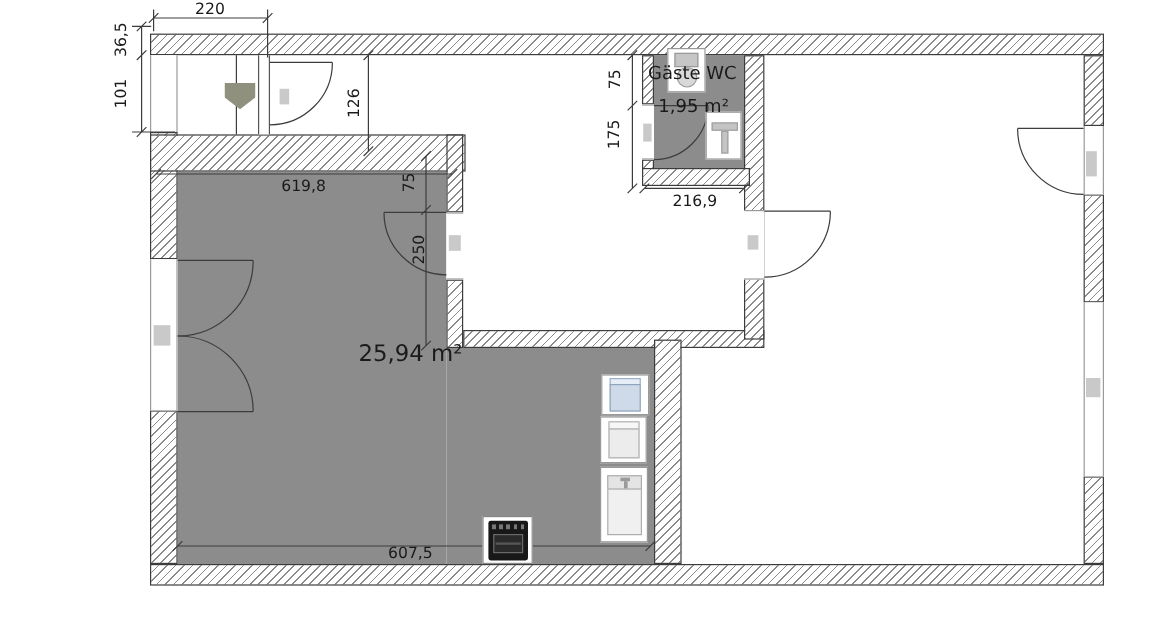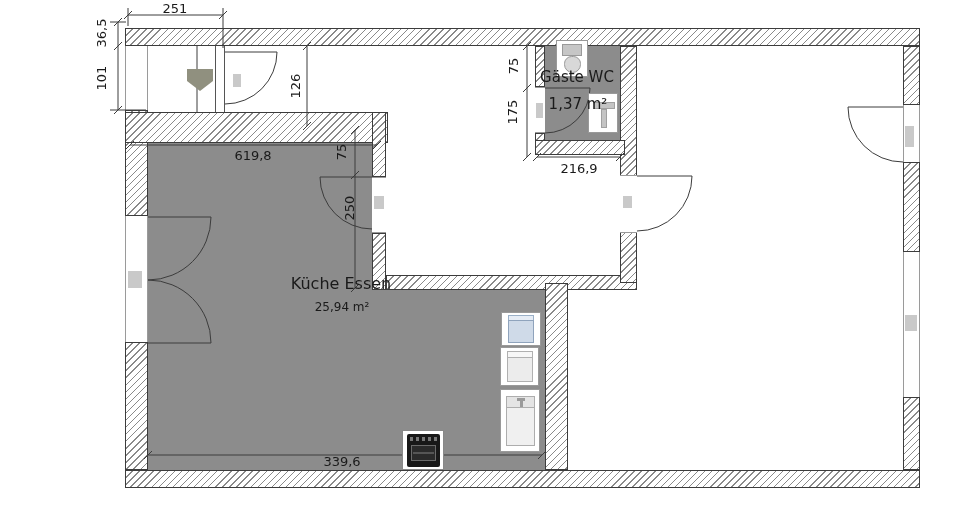--- a/index.html
+++ b/index.html
@@ -22,21 +22,20 @@
   svg.lines path, svg.lines line{stroke:var(--line,#3c3c3c);fill:none;stroke-width:1;}
   .dimlabel{
     position:absolute;z-index:7;width:40px;height:14px;
     display:flex;align-items:center;justify-content:center;
     font-size:13px;color:var(--text,#1a1a1a);white-space:nowrap;
   }
   .vert{transform:rotate(-90deg);}
   .roomlabel{
     position:absolute;z-index:7;text-align:center;white-space:nowrap;
     color:var(--text,#1a1a1a);
-    margin-top:16px;
   }
   .fixture{position:absolute;z-index:6;background:#fff;border:1px solid #999;box-sizing:border-box;}
   .fixture .part{position:absolute;box-sizing:border-box;}
 </style>
 </head>
 <body>
 
 <div id="plan">
 
   <div class="fill" style="left:148px;top:143px;width:224px;height:327px;"></div>
@@ -122,36 +121,35 @@
       <path d="M148,455 L542,455 M144,459 L152,451 M538,459 L546,451"></path>
     </g>
     <g>
       <path d="M527,46 L527,157 M523,50 L531,42 M523,92 L531,84 M523,161 L531,153"></path>
     </g>
     <g>
       <path d="M537,157 L620,157 M533,161 L541,153 M616,161 L624,153"></path>
     </g>
   </svg>
 
-  <div class="dimlabel" style="left:155px;top:1px;">251</div>
+  <div class="dimlabel" style="left:155px;top:1px;">220</div>
   <div class="dimlabel vert" style="left:81px;top:26px;">36,5</div>
   <div class="dimlabel vert" style="left:81px;top:71px;">101</div>
   <div class="dimlabel vert" style="left:275px;top:79px;">126</div>
   <div class="dimlabel vert" style="left:321px;top:145px;">75</div>
   <div class="dimlabel vert" style="left:329px;top:201px;">250</div>
   <div class="dimlabel" style="left:233px;top:148px;">619,8</div>
-  <div class="dimlabel" style="left:322px;top:454px;">339,6</div>
+  <div class="dimlabel" style="left:322px;top:454px;">607,5</div>
   <div class="dimlabel vert" style="left:493px;top:59px;">75</div>
   <div class="dimlabel vert" style="left:492px;top:105px;">175</div>
   <div class="dimlabel" style="left:559px;top:161px;">216,9</div>
 
-  <div class="roomlabel" style="left:271px;top:258px;width:140px;font-size:16px;">Küche Essen</div>
-  <div class="roomlabel" style="left:272px;top:284px;width:140px;font-size:12px;">25,94 m²</div>
+  <div class="roomlabel" style="left:272px;top:284px;width:140px;font-size:19px;">25,94 m²</div>
   <div class="roomlabel" style="left:517px;top:52px;width:120px;font-size:15px;">Gäste WC</div>
-  <div class="roomlabel" style="left:518px;top:79px;width:120px;font-size:15px;">1,37 m²</div>
+  <div class="roomlabel" style="left:518px;top:79px;width:120px;font-size:15px;">1,95 m²</div>
 
   <div class="fixture" style="left:556px;top:40px;width:32px;height:37px;">
     <div class="part" style="left:5px;top:3px;width:20px;height:12px;background:#c6c6c6;border:1px solid #9a9a9a;"></div>
     <div class="part" style="left:7px;top:15px;width:17px;height:17px;background:#d8d8d8;border:1px solid #9a9a9a;border-radius:45% 45% 50% 50%;"></div>
   </div>
   <div class="fixture" style="left:588px;top:93px;width:30px;height:40px;">
     <div class="part" style="left:4px;top:8px;width:22px;height:7px;background:#c4c4c4;border:1px solid #a0a0a0;"></div>
     <div class="part" style="left:12px;top:15px;width:6px;height:19px;background:#c4c4c4;border:1px solid #a0a0a0;"></div>
   </div>
   <div style="position:absolute;z-index:6;left:187px;top:69px;width:26px;height:22px;background:#90907f;border:0;

